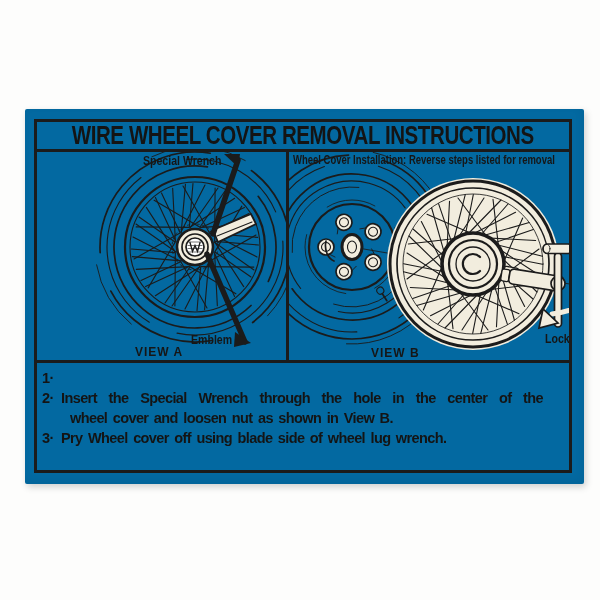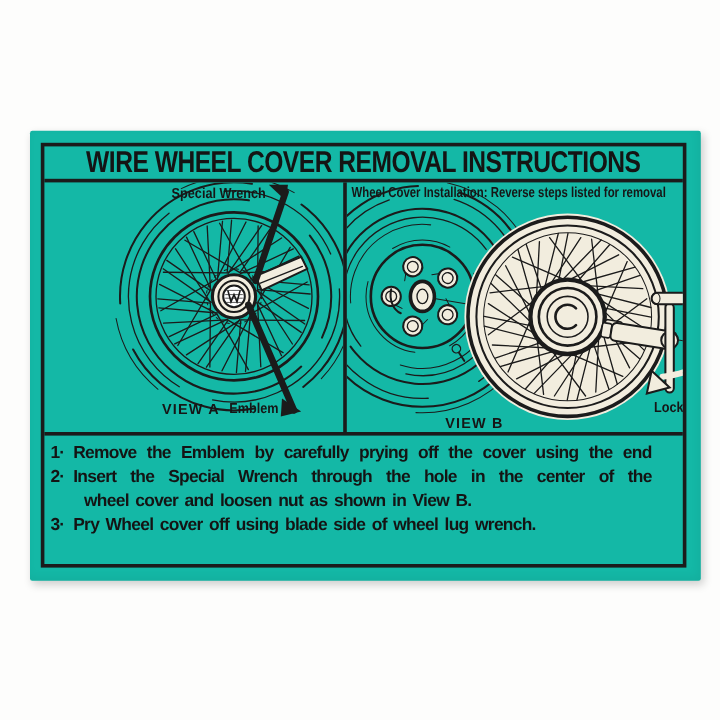--- a/index.html
+++ b/index.html
@@ -3,21 +3,21 @@
 <meta charset="utf-8">
 <style>
   html,body{margin:0;padding:0;width:600px;height:600px;overflow:hidden;
             background:#fdfdfc;font-family:"Liberation Sans",sans-serif;}
   *{box-sizing:border-box;}
 
   .page{position:relative;width:600px;height:600px;}
 
   
   .card{position:absolute;left:25px;top:109px;width:559px;height:375px;
-        background:#14b8a6;border-radius:2px;
+        background:#0369a1;border-radius:2px;
         box-shadow:2px 3px 7px rgba(0,0,0,.18), inset -2px -3px 8px rgba(0,0,0,.05);}
   .frame{position:absolute;left:9px;top:10px;right:12px;bottom:11px;
          border:3px solid #1b1b1b;display:flex;flex-direction:column;}
 
   
   .title-bar{height:30px;border-bottom:3px solid #1b1b1b;
              display:flex;align-items:center;justify-content:center;overflow:hidden;}
   .title-bar span{display:block;white-space:nowrap;font-weight:700;font-size:25px;
                   letter-spacing:-0.5px;color:#141414;transform:scaleX(.82);}
 
@@ -108,21 +108,21 @@
               <polygon points="136,78 174,62 179,72 141,90" class="bgfill s15"></polygon>
               <path d="M140,84 L175,70" class="s1"></path>
               <path d="M161,8 L136,82" class="s55"></path>
               <path d="M130,102 L168,190" class="s55"></path>
               <polygon points="147,2 163,2 161,15" class="inkfill"></polygon>
               <polygon points="158,180 174,191 157,195" class="inkfill"></polygon>
             </g>
           </svg>
           <div class="lbl cond" style="left:66px;top:3px">Special Wrench</div>
           <div class="lbl cond" style="left:114px;top:182px">Emblem</div>
-          <div class="lbl caption" style="left:58px;top:183px">VIEW A</div>
+          <div class="lbl caption" style="left:58px;top:194px">VIEW A</div>
         </div>
 
         <div class="panel panel-b">
           <svg width="317" height="211" viewBox="0 0 317 211">
 
             <path d="M63,95 L310,137" class="s07"></path>
 
             <g transform="translate(63,95)">
               <circle r="92" class="s15" stroke-dasharray="140 45 100 35" transform="rotate(90)"></circle>
               <circle r="85" class="s1" stroke-dasharray="120 55 190 45" transform="rotate(170)"></circle>
@@ -230,21 +230,20 @@
           <div class="lbl cond" style="left:281px;top:94px">Unlock</div>
           <div class="lbl cond" style="left:256px;top:181px">Lock</div>
           <div class="lbl caption" style="left:82px;top:195px">VIEW B</div>
         </div>
       </div>
 
       <div class="steps">
         <div class="step">
           <span class="num">1·</span>
           <div class="lines">
-            <div class="line jl">Remove the Emblem by carefully prying off the cover using the end</div>
           </div>
         </div>
         <div class="step">
           <span class="num">2·</span>
           <div class="lines">
             <div class="line jl">Insert the Special Wrench through the hole in the center of the</div>
             <div class="line cont">wheel cover and loosen nut as shown in View B.</div>
           </div>
         </div>
         <div class="step">

